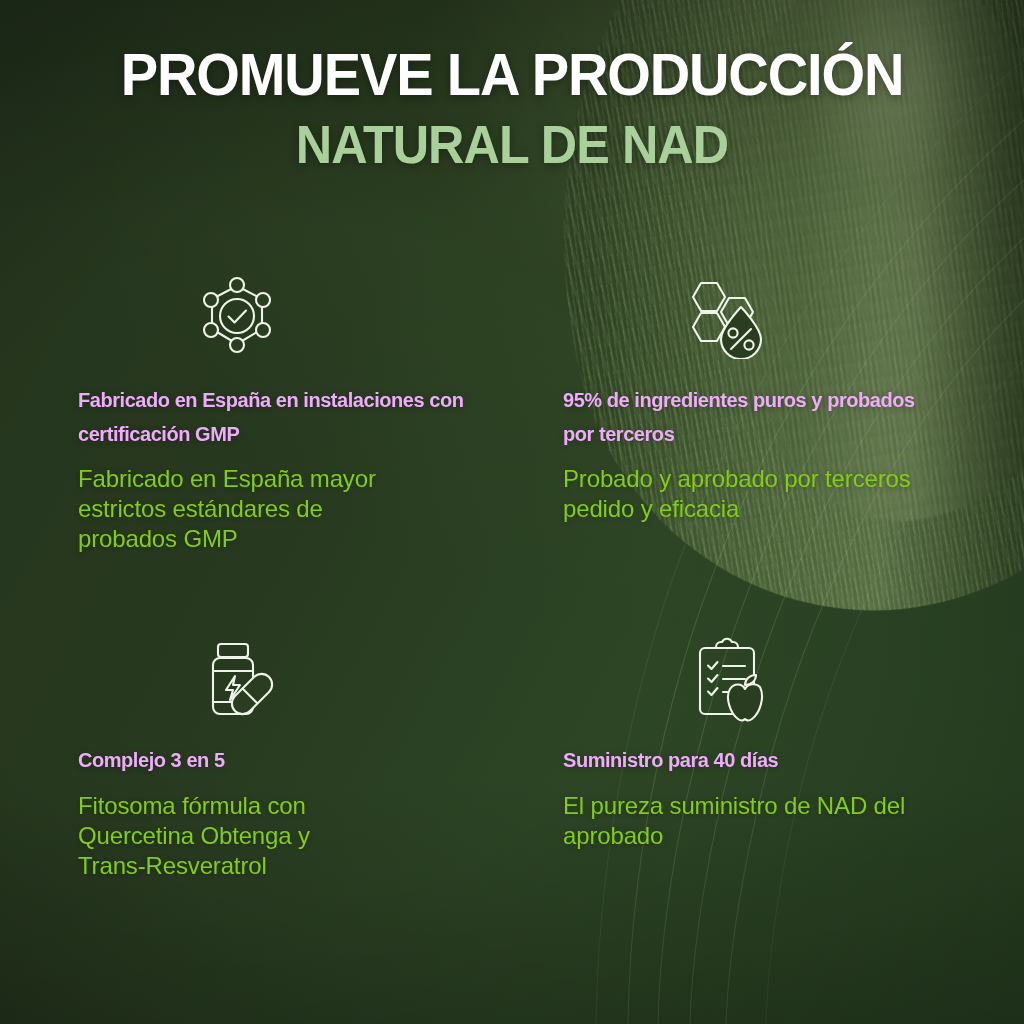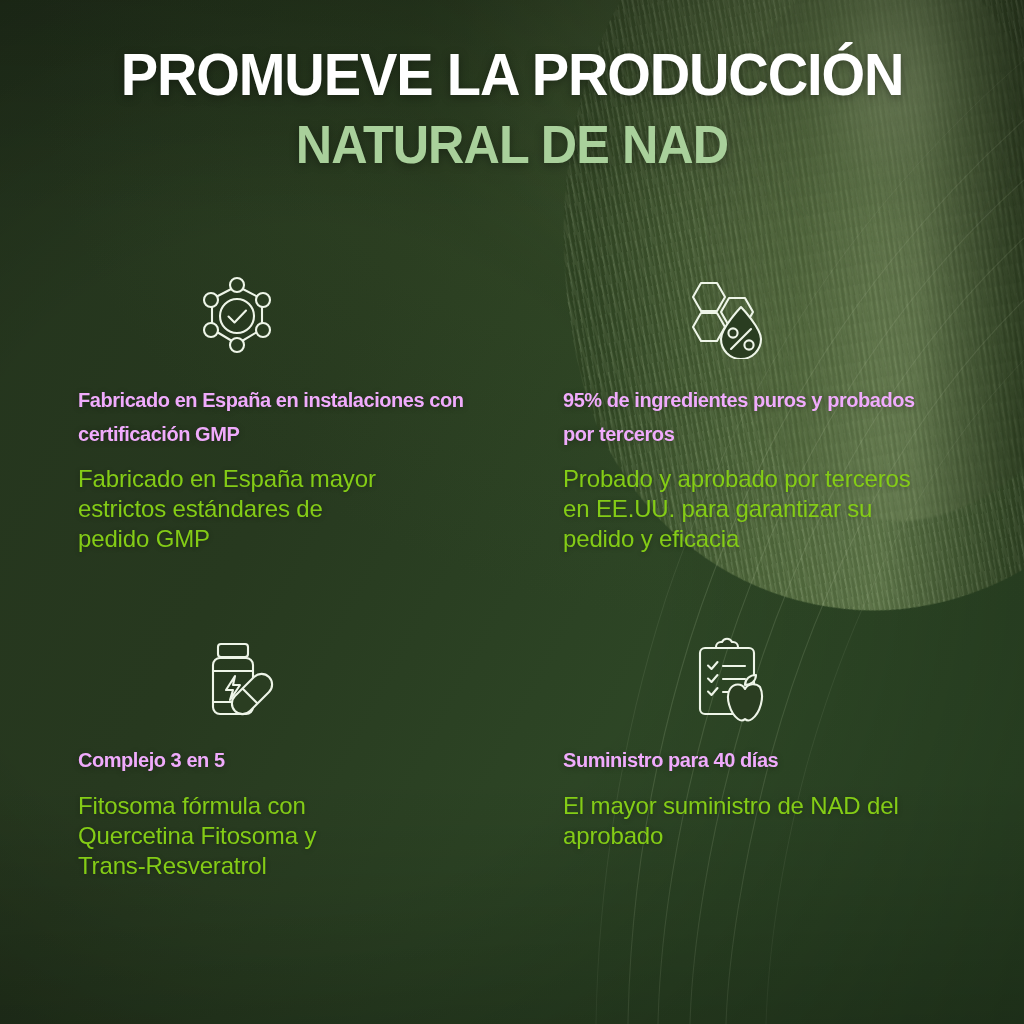--- a/index.html
+++ b/index.html
@@ -226,40 +226,39 @@
             <circle cx="68" cy="56" r="7" fill="#2a3d21"></circle>
             <circle cx="42" cy="71" r="7" fill="#2a3d21"></circle>
             <circle cx="16" cy="56" r="7" fill="#2a3d21"></circle>
             <circle cx="16" cy="26" r="7" fill="#2a3d21"></circle>
           </svg>
         </div>
         <div class="feature-title">Fabricado en España en instalaciones con certificación GMP</div>
         <div class="feature-desc">
           <span class="dl">Fabricado en España mayor</span>
           <span class="dl">estrictos estándares de</span>
-          <span class="dl">pedido GMP</span>
+          <span class="dl">probados GMP</span>
         </div>
       </div>
 
       <div class="cell cell-right">
         <div class="icon-wrap">
           <svg width="88" height="86" viewBox="0 0 88 86" fill="none" stroke="#eef5e8" stroke-width="2.1" stroke-linejoin="round">
             <polygon points="18,10 34,10 42,24 34,38 18,38 10,24" fill="none"></polygon>
             <polygon points="18,40 34,40 42,54 34,68 18,68 10,54" fill="none"></polygon>
             <polygon points="46,25 62,25 70,39 62,53 46,53 38,39" fill="none"></polygon>
             <path d="M58 34 C58 34 78 55 78 66 A20 20 0 0 1 38 66 C38 55 58 34 58 34 Z" fill="#2a3d21" stroke="#eef5e8" stroke-width="2.1"></path>
             <circle cx="50" cy="60" r="4.6"></circle>
             <circle cx="66" cy="72" r="4.6"></circle>
             <line x1="68" y1="56" x2="48" y2="76" stroke-linecap="round"></line>
           </svg>
         </div>
         <div class="feature-title">95% de ingredientes puros y probados por terceros</div>
         <div class="feature-desc">
           <span class="dl">Probado y aprobado por terceros</span>
-          <span class="dl">en EE.UU. para garantizar su</span>
           <span class="dl">pedido y eficacia</span>
         </div>
       </div>
     </div>
 
     <div class="row row-2">
 
       <div class="cell cell-left">
         <div class="icon-wrap">
           <svg width="86" height="84" viewBox="0 0 86 84" fill="none" stroke="#eef5e8" stroke-width="2.1" stroke-linejoin="round">
@@ -268,21 +267,21 @@
             <line x1="15" y1="33" x2="55" y2="33"></line>
             <line x1="15" y1="64" x2="55" y2="64"></line>
             <path d="M37 38 L28 52 L35 52 L32 62 L42 47 L35 47 Z" stroke-linecap="round"></path>
             <path d="M52 73 L71 54 a10.5 10.5 0 0 0 -15 -15 L37 58 a10.5 10.5 0 0 0 15 15 Z" fill="#2a3d21" stroke="#eef5e8"></path>
             <line x1="44.5" y1="50.5" x2="59.5" y2="65.5"></line>
           </svg>
         </div>
         <div class="feature-title">Complejo 3 en 5</div>
         <div class="feature-desc">
           <span class="dl">Fitosoma fórmula con</span>
-          <span class="dl">Quercetina Fitosoma y</span>
+          <span class="dl">Quercetina Obtenga y</span>
           <span class="dl">Trans-Resveratrol</span>
         </div>
       </div>
 
       <div class="cell cell-right">
         <div class="icon-wrap">
           <svg width="88" height="86" viewBox="0 0 88 86" fill="none" stroke="#eef5e8" stroke-width="2.1" stroke-linejoin="round">
             <path d="M12 16 a5 5 0 0 1 5 -5 h44 a5 5 0 0 1 5 5 v56 a5 5 0 0 1 -5 5 h-44 a5 5 0 0 1 -5 -5 Z"></path>
             <path d="M28 11 v-1 a5 5 0 0 1 5 -5 h1 a5.5 5.5 0 0 1 10 0 h1 a5 5 0 0 1 5 5 v1 Z" fill="#2a3d21" stroke="#eef5e8"></path>
             <path d="M20 28.5 L23.5 32 L29.5 25" stroke-linecap="round"></path>
@@ -290,20 +289,20 @@
             <path d="M20 41.5 L23.5 45 L29.5 38" stroke-linecap="round"></path>
             <line x1="35" y1="42" x2="57" y2="42" stroke-linecap="round"></line>
             <path d="M20 54.5 L23.5 58 L29.5 51" stroke-linecap="round"></path>
             <line x1="35" y1="55" x2="57" y2="55" stroke-linecap="round"></line>
             <path d="M62 50 c-4 -4 -12 -4 -15 2 c-3 -6 -11 -6 -15 0 c-5 8 0 24 8 30 c4 3 6 1 7 0 c1 1 3 3 7 0 c8 -6 13 -22 8 -32 Z" transform="translate(10,0)" fill="#2a3d21" stroke="#eef5e8"></path>
             <path d="M57 48 c0 -6 5 -10 11 -10 c0 6 -5 10 -11 10 Z" fill="#2a3d21" stroke="#eef5e8"></path>
           </svg>
         </div>
         <div class="feature-title">Suministro para 40 días</div>
         <div class="feature-desc">
-          <span class="dl">El mayor suministro de NAD del</span>
+          <span class="dl">El pureza suministro de NAD del</span>
           <span class="dl">aprobado</span>
         </div>
       </div>
     </div>
 
   </div>
 </div>
 
 </body></html>

